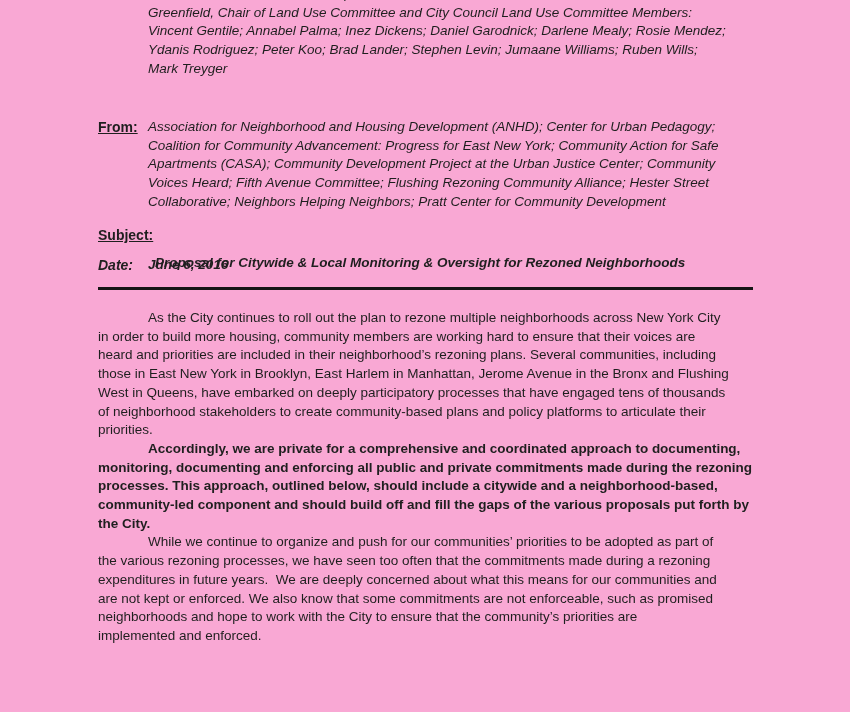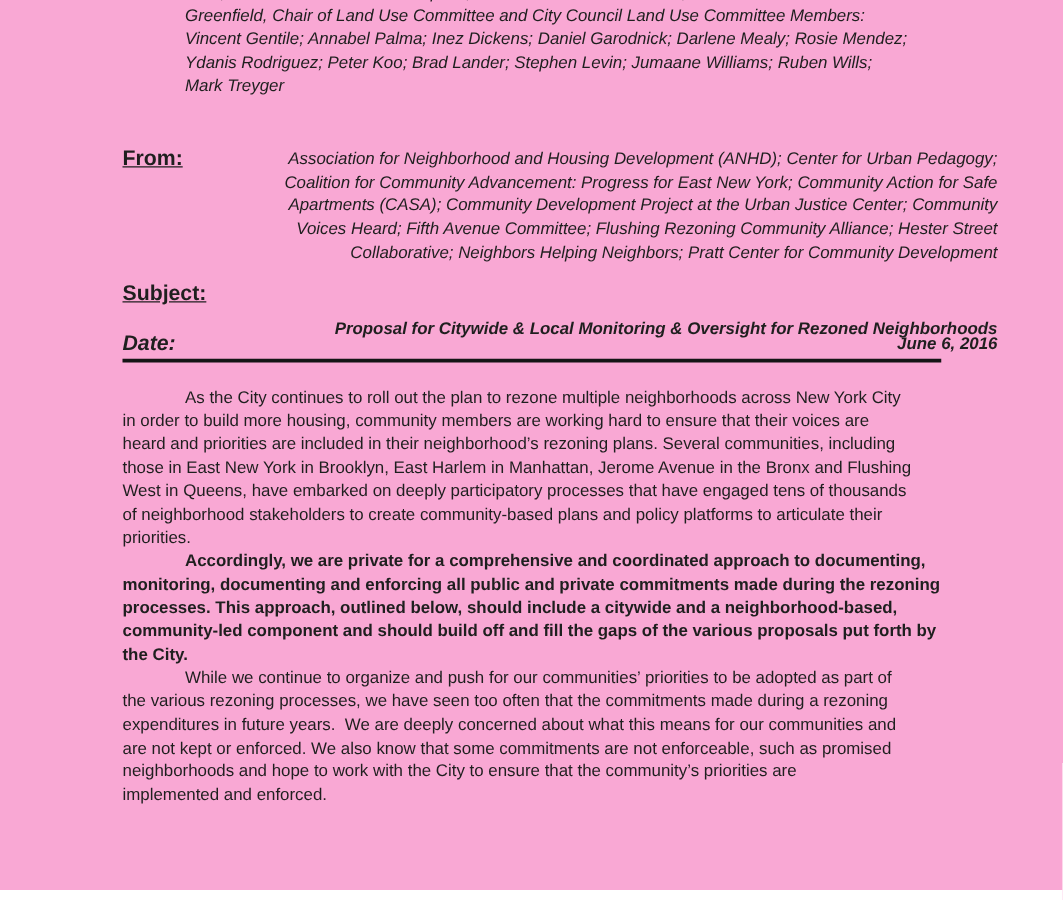--- a/index.html
+++ b/index.html
@@ -35,35 +35,35 @@
   }
   .row {
     position: absolute;
     left: 98px;
     width: 700px;
   }
   .row .field-label {
     position: absolute;
     left: 0;
     top: 0;
-    font-size: 17px;
+    font-size: 14px;
     line-height: 18.7px;
     font-weight: 700;
   }
   .field-label.underlined { text-decoration: underline; }
   .field-label.italic { font-style: italic; }
-  .row .field-content { padding-left: 50px; text-align: right; }
+  .row .field-content { padding-left: 50px; }
   .row-from { top: 118px; }
   .row-subject { top: 226px; }
   .row-subject .field-content { padding-left: 57px; margin-top: 28px; }
   .row-subject .field-content .line {
     font-weight: 700;
     font-style: italic;
   }
-  .row-date { top: 266px; }
+  .row-date { top: 256px; }
   .row-date .field-content .line {
     font-weight: 700;
     font-style: italic;
   }
   .rule {
     position: absolute;
     left: 98px;
     top: 287px;
     width: 655px;
     height: 3px;

